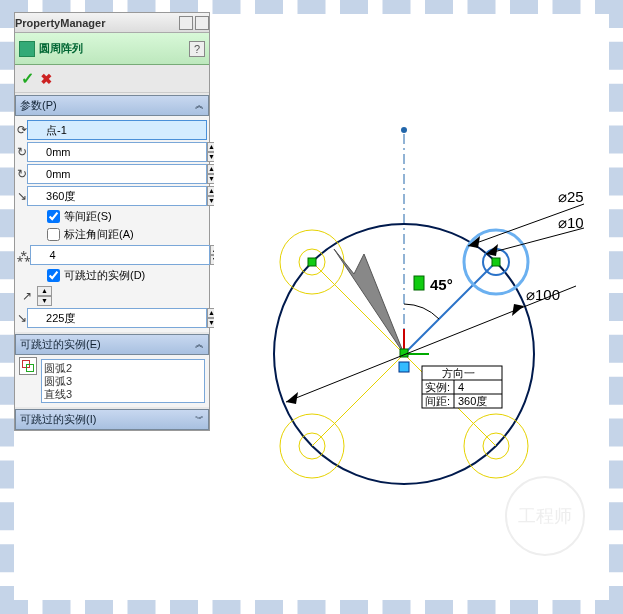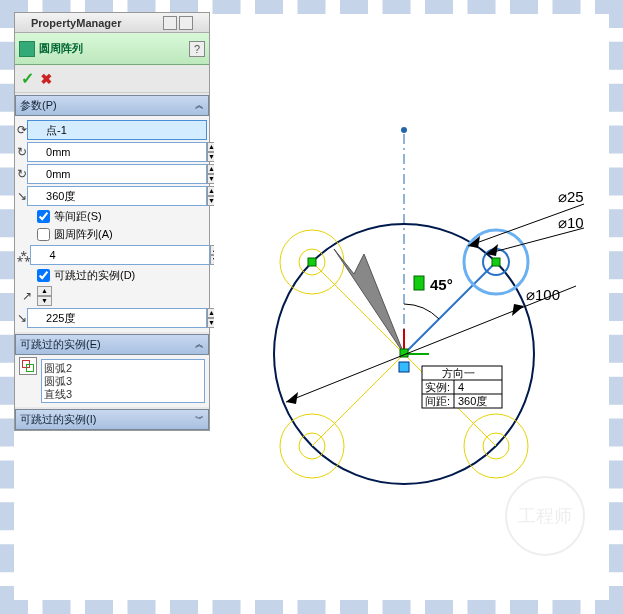--- a/index.html
+++ b/index.html
@@ -1,38 +1,38 @@
 <!DOCTYPE html>
 <html><head>
 <meta charset="utf-8">
 <style>
 *{box-sizing:border-box;margin:0;padding:0;font-family:"Microsoft YaHei",Arial,sans-serif;font-size:11px}
 body{width:623px;height:614px;background:#fff;position:relative;overflow:hidden}
 .stamp{position:absolute;inset:0;border:14px dashed #c5d4e8;pointer-events:none}
 .panel{position:absolute;left:14px;top:12px;width:196px;background:#e8e8e8;border:1px solid #999}
-.pm-head{display:flex;align-items:center;background:linear-gradient(#f3f3f3,#ddd);border-bottom:1px solid #aaa;height:20px;padding:0 16px}
+.pm-head{display:flex;align-items:center;background:linear-gradient(#f3f3f3,#ddd);border-bottom:1px solid #aaa;height:20px;padding:0 0}
 .pm-head .title{flex:1;font-weight:bold;color:#333}
 .pm-head .ic{width:14px;height:14px;margin-left:2px;border:1px solid #888;background:#eee}
 .cmd-head{display:flex;align-items:center;background:linear-gradient(#d8f8d8,#bde8bd);border-bottom:1px solid #7a7;height:32px;padding:0 4px}
 .cmd-head .ic{width:16px;height:16px;background:#3a7;border:1px solid #285;margin-right:4px}
 .cmd-head .title{flex:1;font-weight:bold;color:#063}
 .cmd-head .help{width:16px;height:16px;border:1px solid #888;background:#eee;text-align:center;line-height:14px;color:#555}
 .okbar{display:flex;align-items:center;gap:6px;padding:4px 6px;background:#e8e8e8;border-bottom:1px solid #ccc}
 .ok{color:#2a2;font-size:16px;font-weight:bold}
 .no{color:#c22;font-size:14px;font-weight:bold}
 .section-h{display:flex;align-items:center;background:linear-gradient(#c8d8f0,#a8c0e0);border:1px solid #789;padding:2px 4px;font-weight:normal;color:#123;margin-top:2px}
 .section-h .chev{margin-left:auto;font-size:9px}
 .section-b{background:#f4f4f4;padding:2px}
 .row{display:flex;align-items:center;margin:2px 0}
 .row .ic{width:20px;height:20px;display:flex;align-items:center;justify-content:center;color:#444;font-size:12px}
 .row input[type=text]{flex:1;height:20px;border:1px solid #7aa7d8;background:#fff;padding:0 18px}
 .row.sel input{background:#d4ecff;border:1px solid #4a90d9}
 .spin{width:15px;display:flex;flex-direction:column}
 .spin div{height:10px;border:1px solid #999;background:#eee;font-size:7px;text-align:center;line-height:8px}
-.chk{display:flex;align-items:center;margin:3px 0 3px 20px}
+.chk{display:flex;align-items:center;margin:3px 0 3px 30px}
 .chk input{margin-right:4px}
 .listbox{margin:2px 2px 2px 24px;height:44px;border:1px solid #7aa7d8;background:#fff;padding:2px;color:#333;line-height:13px}
 .entity-ic{position:absolute;left:4px;width:18px;height:18px;border:1px solid #888;background:#fff}
 .entity-ic::before{content:"";position:absolute;left:2px;top:2px;width:6px;height:6px;border:1px solid #c33}
 .entity-ic::after{content:"";position:absolute;right:2px;bottom:2px;width:6px;height:6px;border:1px solid #2a2}
 .viewport{position:absolute;left:214px;top:14px;right:14px;bottom:14px;background:#fff}
 svg{width:100%;height:100%}
 .dim{font-family:Arial;font-size:15px;fill:#000}
 .tbl{font-family:"SimSun",serif;font-size:11px}
 .wm{position:absolute;right:24px;bottom:44px;width:80px;height:80px;border:2px solid #eee;border-radius:50%;display:flex;align-items:center;justify-content:center;font-size:18px;color:#eee;font-family:"SimSun"}
@@ -90,21 +90,21 @@
           <div>▲</div>
           <div>▼</div>
         </div>
   </div>
   <label class="chk">
         <input type="checkbox" checked="" style="">
         <span>等间距(S)</span>
       </label>
   <label class="chk">
         <input type="checkbox" style="">
-        <span>圆周阵列(A)</span>
+        <span>标注角间距(A)</span>
       </label>
   <div class="row">
    <span class="ic">⁂</span>
    <input type="text" value="4" style="">
    <div class="spin">
           <div>▲</div>
           <div>▼</div>
         </div>
   </div>
   <label class="chk">

